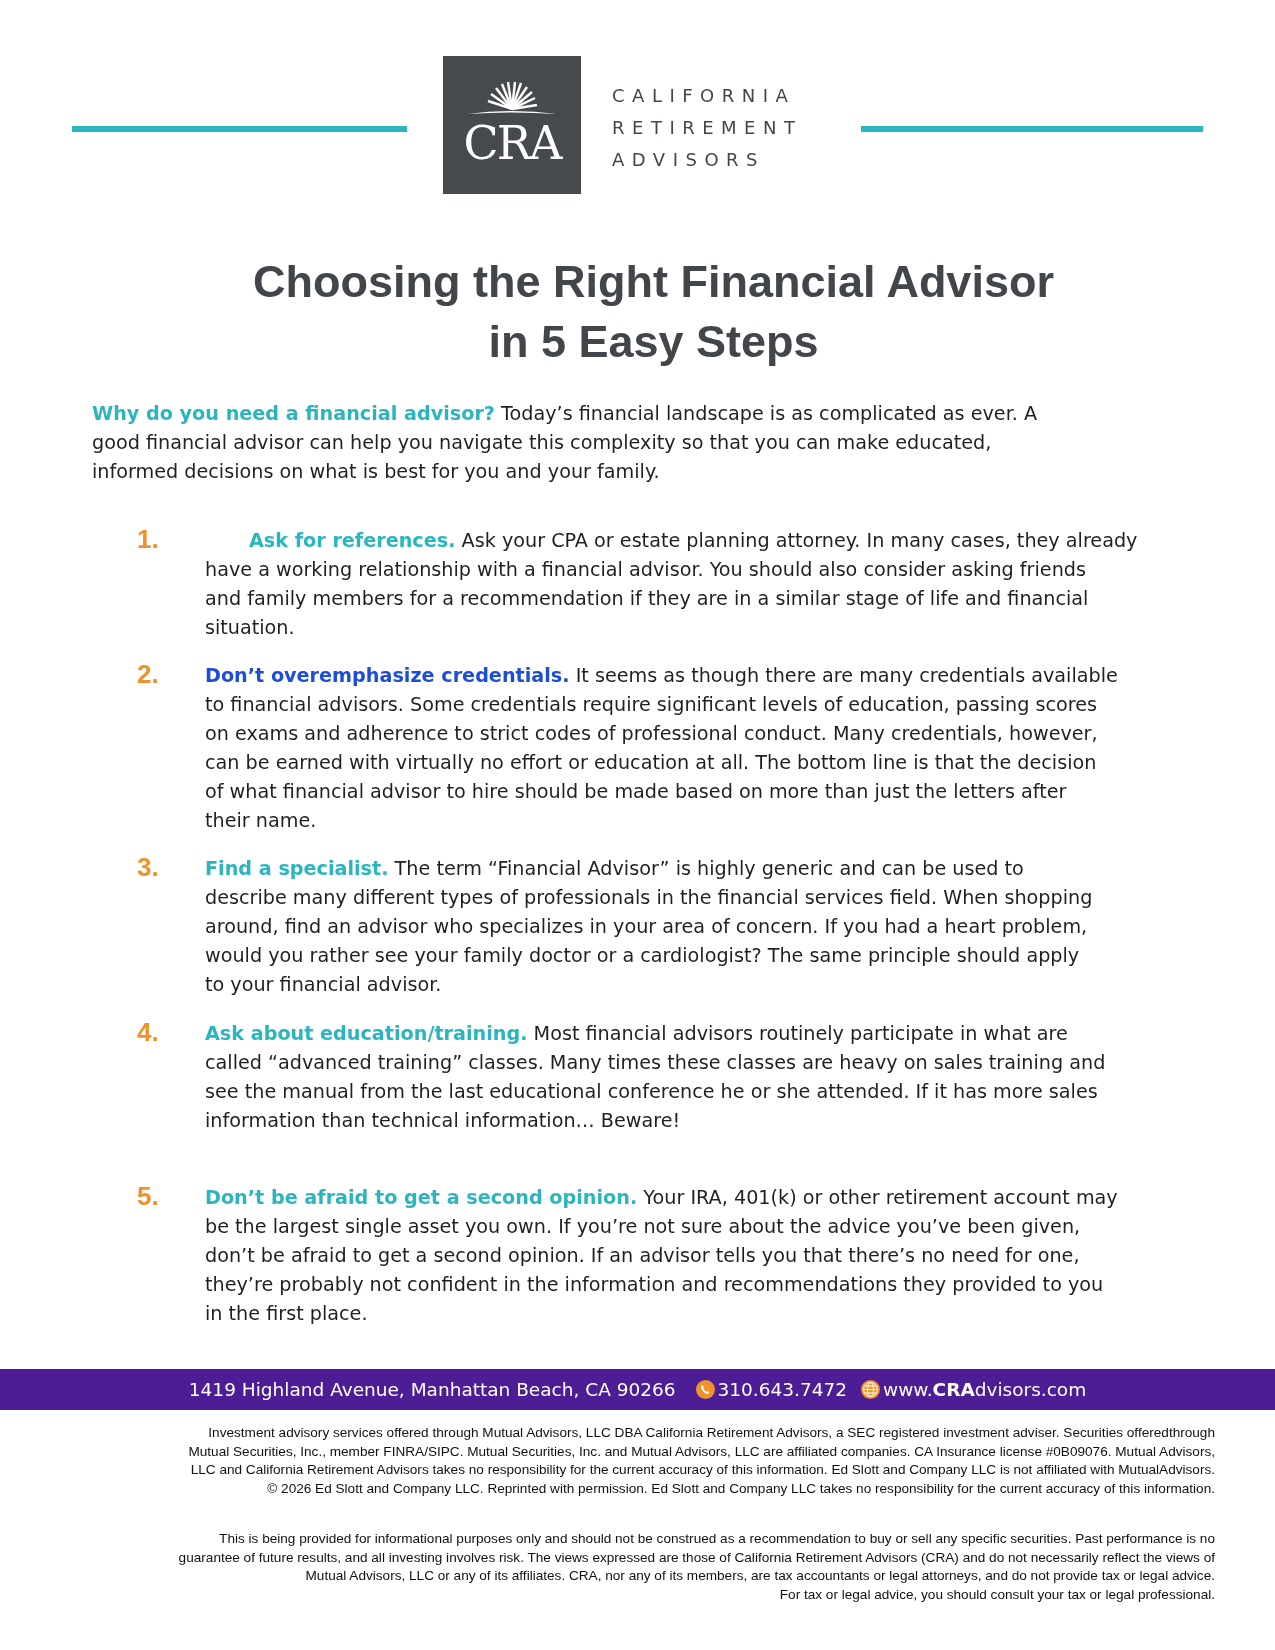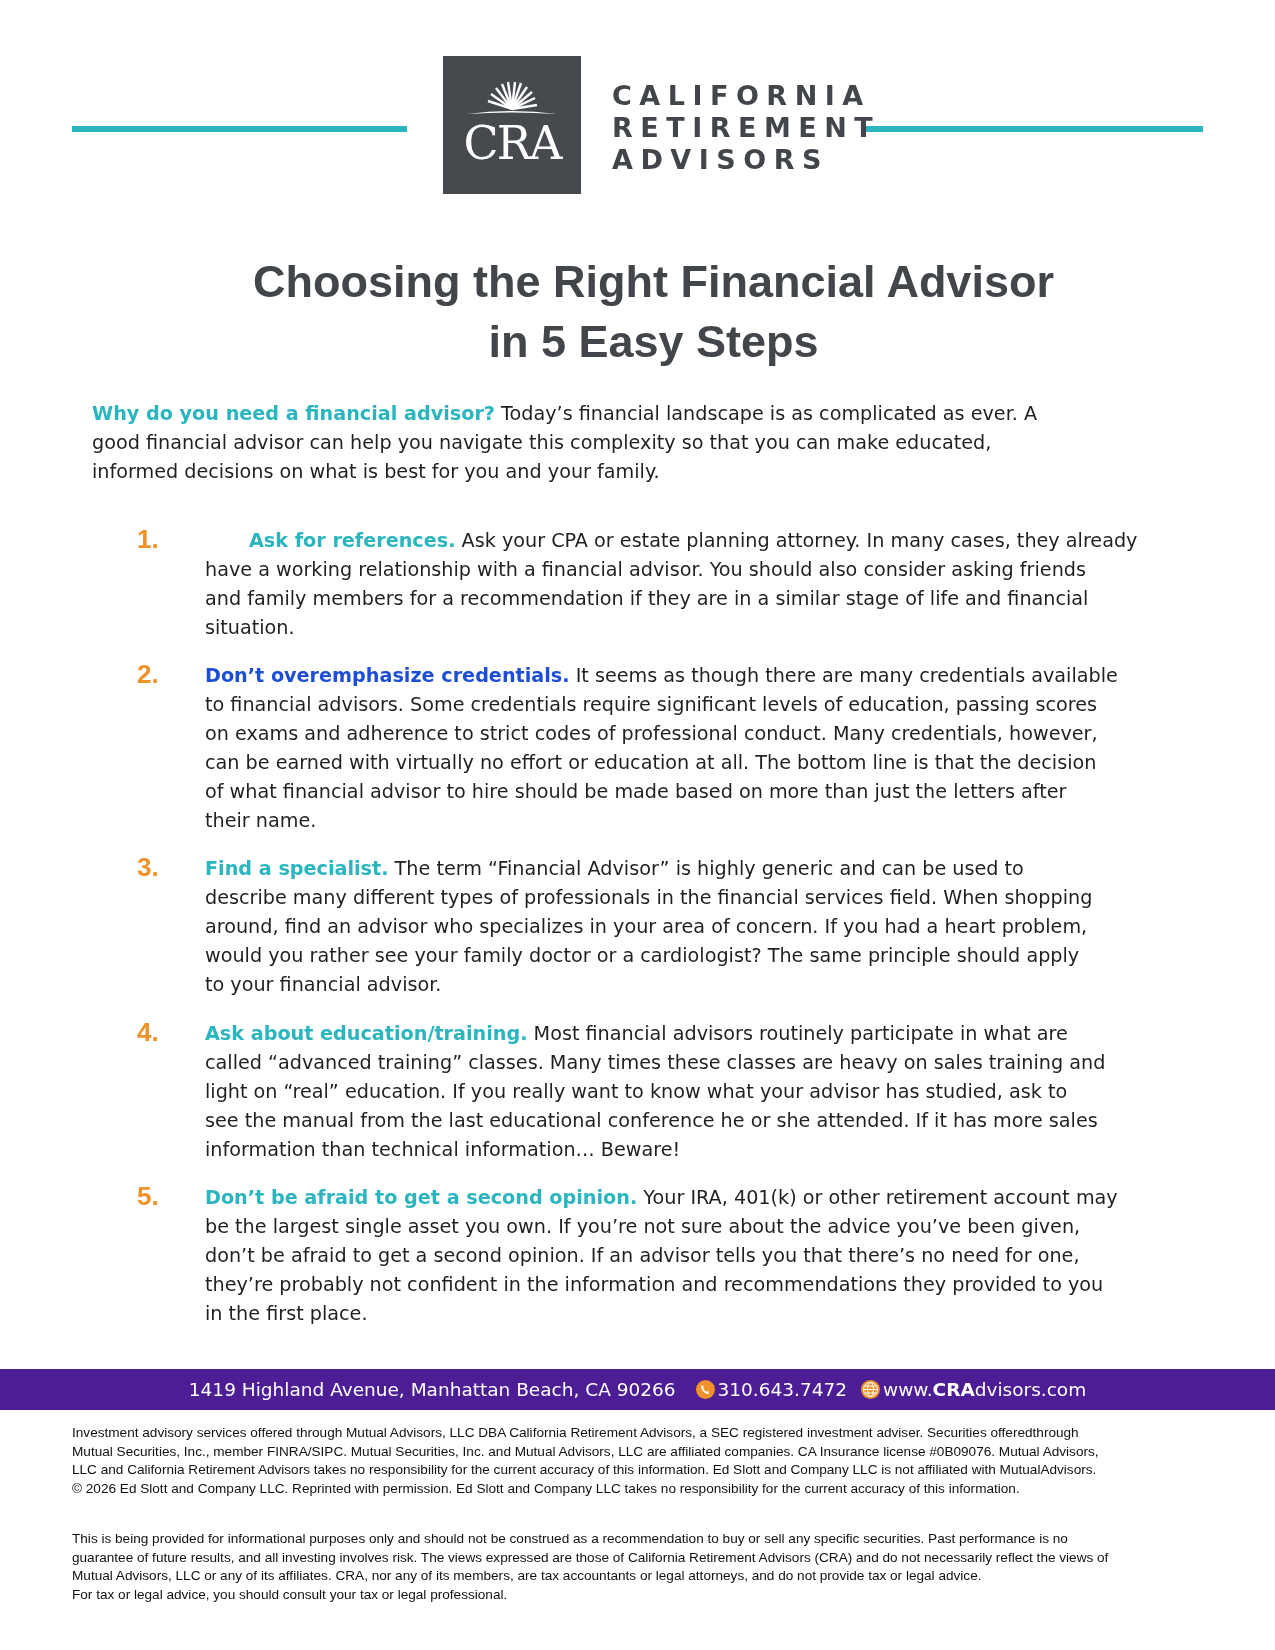--- a/index.html
+++ b/index.html
@@ -12,21 +12,21 @@
     position: absolute; left: 443px; top: 56px; width: 138px; height: 138px;
     background: #464a4f;
   }
   .logo-sun { position: absolute; left: 22px; top: 22px; }
   .logo-initials {
     position: absolute; left: 0; top: 60px; width: 138px; text-align: center;
     font-family: "DejaVu Serif", serif; color: #fff; font-size: 46px; letter-spacing: -2px;
   }
   .brand-text {
     position: absolute; left: 612px; top: 80px;
-    font-family: "DejaVu Sans", sans-serif; font-size: 27px; font-weight: bold;
+    font-family: "DejaVu Sans", sans-serif; font-size: 18px; font-weight: normal;
     letter-spacing: 7.5px; line-height: 32px; color: #42464b;
   }
   .title {
     position: absolute; left: 16px; top: 252px; width: 1275px; text-align: center;
     font-family: "Liberation Sans", sans-serif; font-weight: bold; font-size: 45px;
     line-height: 60px; color: #42464b;
   }
   .intro {
     position: absolute; left: 92px; top: 399px; width: 1060px;
     font-family: "DejaVu Sans", sans-serif; font-size: 19.2px; line-height: 29px; color: #231f20;
@@ -46,21 +46,21 @@
     position: absolute; left: 0; top: 1369px; width: 1275px; height: 41px; background: #4c1d95;
     color: #fff; font-family: "DejaVu Sans", sans-serif; font-size: 18.5px;
     display: flex; align-items: center; justify-content: center; white-space: nowrap;
   }
   .footer-bar .seg { display: inline-flex; align-items: center; }
   .footer-icon {
     display: inline-block; width: 19px; height: 19px; border-radius: 50%;
     margin-right: 3px; position: relative;
   }
   .disclaimer {
-    position: absolute; left: 72px; width: 1155px; text-align: left;
+    position: absolute; left: 60px; width: 1155px; text-align: right;
     font-family: "Liberation Sans", sans-serif; font-size: 13.6px; line-height: 18.5px; color: #111;
   }
 </style>
 </head>
 <body>
 
 <div class="teal-line" style="left:72px;width:335px;background:#2bb5bf;"></div>
 <div class="teal-line" style="left:861px;width:342px;background:#2bb5bf;"></div>
 
 <div class="logo-box">
@@ -138,21 +138,20 @@
       <div>would you rather see your family doctor or a cardiologist? The same principle should apply</div>
       <div>to your financial advisor.</div>
     </div>
   </div>
 
   <div class="step" style="top:1019px;">
     <div class="step-num" style="color:#f0922b;">4.</div>
     <div class="step-body">
       <div><span class="accent" style="color:#2bb5bf;">Ask about education/training.</span><span> Most financial advisors routinely participate in what are</span></div>
       <div>called “advanced training” classes. Many times these classes are heavy on sales training and</div>
-      <div>light on “real” education. If you really want to know what your advisor has studied, ask to</div>
       <div>see the manual from the last educational conference he or she attended. If it has more sales</div>
       <div>information than technical information… Beware!</div>
     </div>
   </div>
 
   <div class="step" style="top:1183px;">
     <div class="step-num" style="color:#f0922b;">5.</div>
     <div class="step-body">
       <div><span class="accent" style="color:#2bb5bf;">Don’t be afraid to get a second opinion.</span><span> Your IRA, 401(k) or other retirement account may</span></div>
       <div>be the largest single asset you own. If you’re not sure about the advice you’ve been given,</div>

